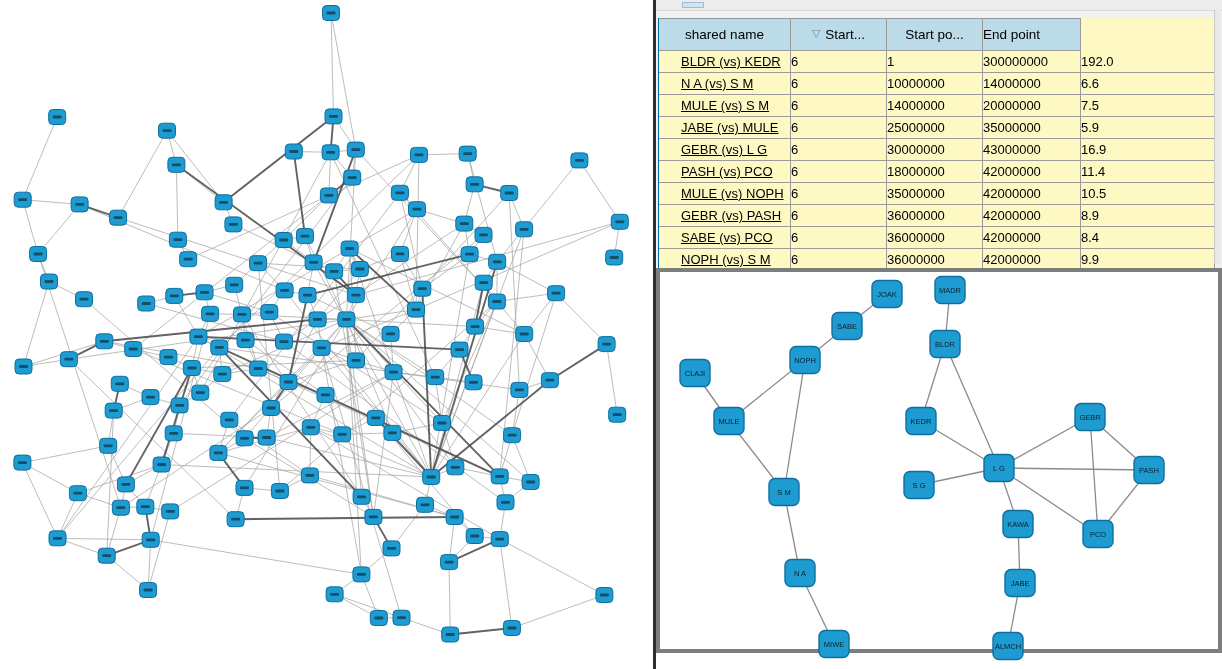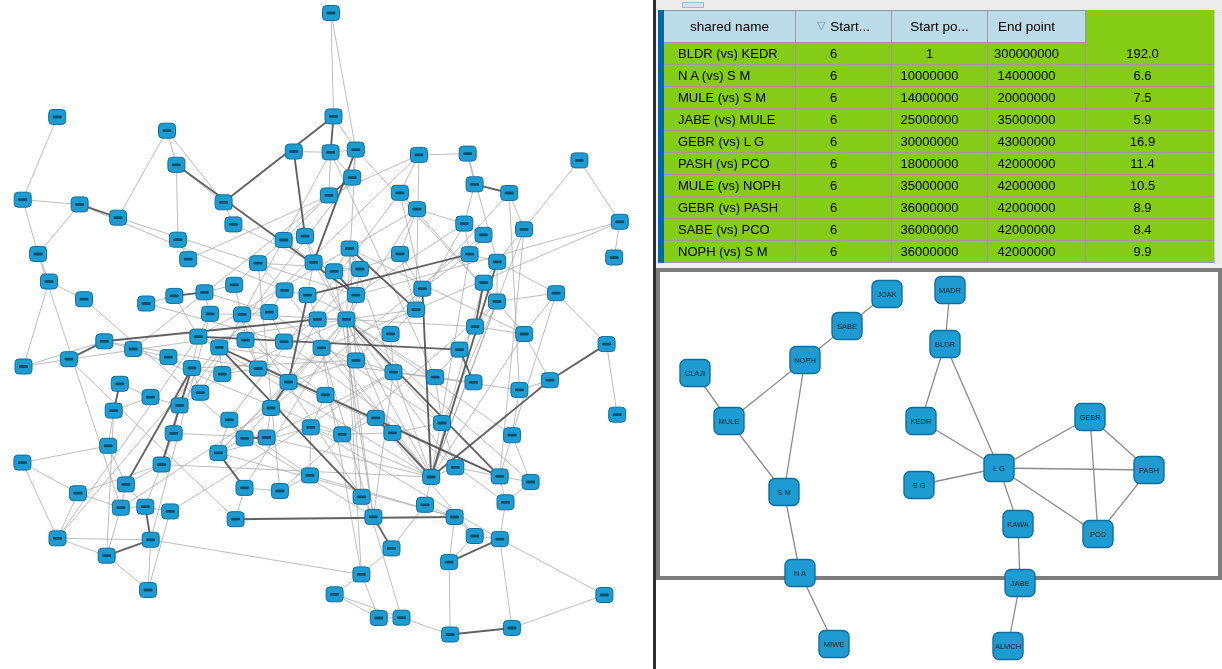--- a/index.html
+++ b/index.html
@@ -14,35 +14,35 @@
   
   #right-column{
     position:absolute;left:653px;top:0;width:569px;height:669px;
     border-left:3px solid #2e2e2e;box-sizing:border-box;background:#ffffff;
   }
   
   #table-area{position:absolute;left:0;top:0;width:566px;height:268px;background:#f1f1f1;}
   #table-top-strip{position:absolute;left:0;top:0;width:566px;height:10px;background:#ececec;border-bottom:1px solid #d7d7d7;}
   #table-scroll-tab{position:absolute;left:26px;top:2px;width:22px;height:6px;background:#cfe4f0;border:1px solid #9fbdd1;box-sizing:border-box;}
   #vscroll-strip{position:absolute;right:1px;top:10px;width:7px;height:254px;background:#e9e9e9;border-left:1px solid #c9c9c9;box-sizing:border-box;}
-  .tbl{position:absolute;left:2px;top:10px;width:556px;background:#84cc16;border-left:6px solid #0369a1;font-size:13px;color:#000;}
+  .tbl{position:absolute;left:2px;top:18px;width:556px;background:#fef9c3;border-left:1px solid #0369a1;font-size:13px;color:#000;}
   .tr{display:flex;height:22px;}
   .tr.thead{height:33px;font-size:13.5px;}
   .th,.td{
     box-sizing:border-box;border-right:1px solid #9b9b9b;border-bottom:1px solid #9b9b9b;
     display:flex;align-items:center;overflow:hidden;white-space:nowrap;
   }
   .th{background:#bcdbe8;border-top:1px solid #8f98a0;justify-content:center;gap:5px;}
-  .th.right,.td.num{justify-content:center;padding-right:20px;}
-  .td.left{justify-content:flex-start;padding-left:14px;}
+  .th.right,.td.num{justify-content:flex-start;padding-right:20px;}
+  .td.left{justify-content:flex-start;padding-left:22px;text-decoration:underline;}
   .c0{width:132px;}.c1{width:96px;}.c2{width:96px;}.c3{width:98px;}.c4{width:134px;}
   .filter{color:#6b8aa5;font-size:11px;line-height:1;transform:translateY(-1px);}
   
   #subnet-panel{
-    position:absolute;left:0;top:268px;width:566px;height:312px;
+    position:absolute;left:0;top:268px;width:566px;height:385px;
     border:4px solid #7d7d7d;box-sizing:border-box;background:#ffffff;
   }
   #sub-net{display:block;}
   text{font-family:"Liberation Sans",sans-serif;}
 </style>
 </head>
 <body>
 
 <div id="left-panel">
   <svg id="main-net" width="653" height="669">

